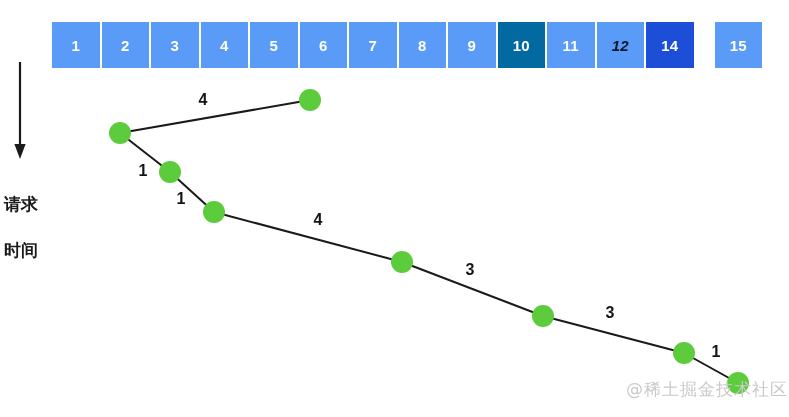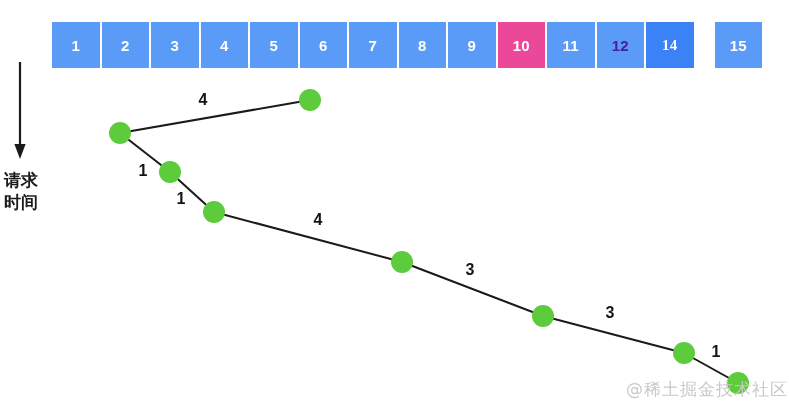--- a/index.html
+++ b/index.html
@@ -51,21 +51,21 @@
     position: absolute;
     left: 4px;
     top: 170px;
     width: 46px;
     font-size: 17px;
     font-weight: bold;
     color: #1a1a1a;
     line-height: 1.28;
     text-align: left;
   }
-  #axis-label div { white-space: nowrap; }
+  #axis-label div { white-space: nowrap; margin-top: 24px; }
 
   
   #graph {
     position: absolute;
     left: 0;
     top: 0;
     width: 789px;
     height: 417px;
   }
   .edge-label {
@@ -121,30 +121,30 @@
       </div>
       <div class="cell" style="background: rgb(91, 155, 248); color: rgb(255, 255, 255);">
         <span>7</span>
       </div>
       <div class="cell" style="background: rgb(91, 155, 248); color: rgb(255, 255, 255);">
         <span>8</span>
       </div>
       <div class="cell" style="background: rgb(91, 155, 248); color: rgb(255, 255, 255);">
         <span>9</span>
       </div>
-      <div class="cell" style="background: #ec4899; color: rgb(255, 255, 255); text-align: right;">
+      <div class="cell" style="background: #0369a1; color: rgb(255, 255, 255); text-align: right;">
         <span>10</span>
       </div>
       <div class="cell" style="background: rgb(91, 155, 248); color: rgb(255, 255, 255);">
         <span>11</span>
       </div>
-      <div class="cell" style="background: rgb(91, 155, 248); color: #4c1d95;">
+      <div class="cell" style="background: rgb(91, 155, 248); color: #0f172a; font-style: italic;">
         <span>12</span>
       </div>
-      <div class="cell" style="background: #3b82f6; color: rgb(255, 255, 255); font-family: Liberation Serif, serif;">
+      <div class="cell" style="background: #1d4ed8; color: rgb(255, 255, 255);">
         <span>14</span>
       </div>
       <div class="cell" style="background: rgb(91, 155, 248); color: rgb(255, 255, 255); margin-left: 19px;">
         <span>15</span>
       </div>
     </div>
 
   <div id="axis-arrow">
     <svg width="30" height="100" viewBox="0 0 30 100">
       <line x1="10" y1="0" x2="10" y2="86" stroke="#1a1a1a" stroke-width="2.2"></line>

